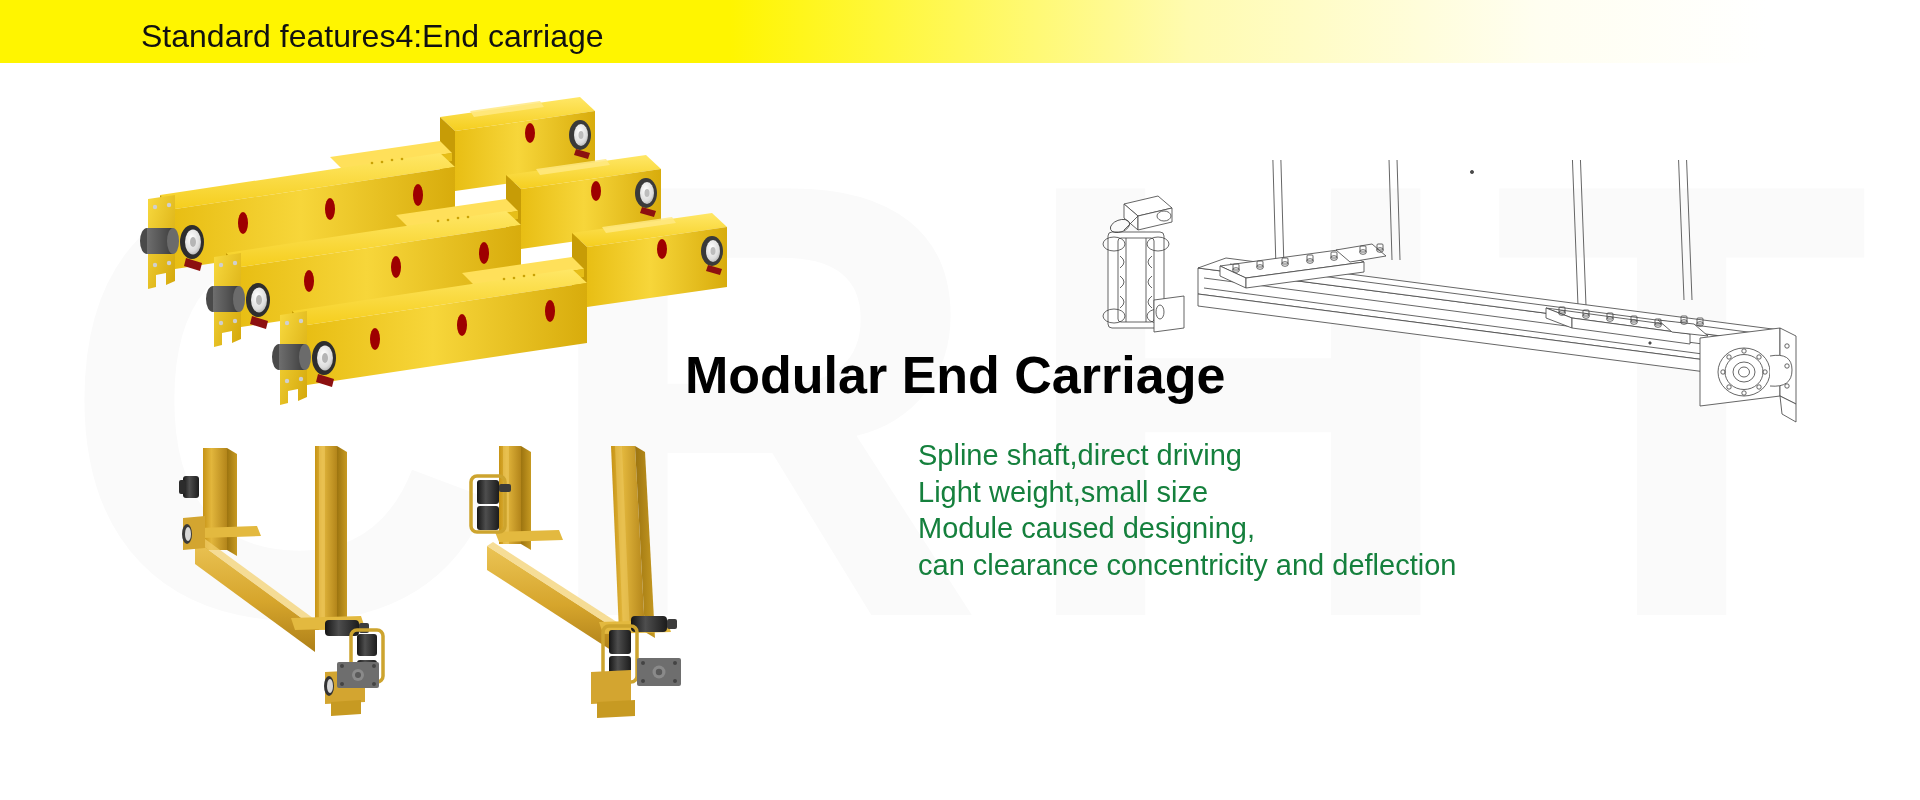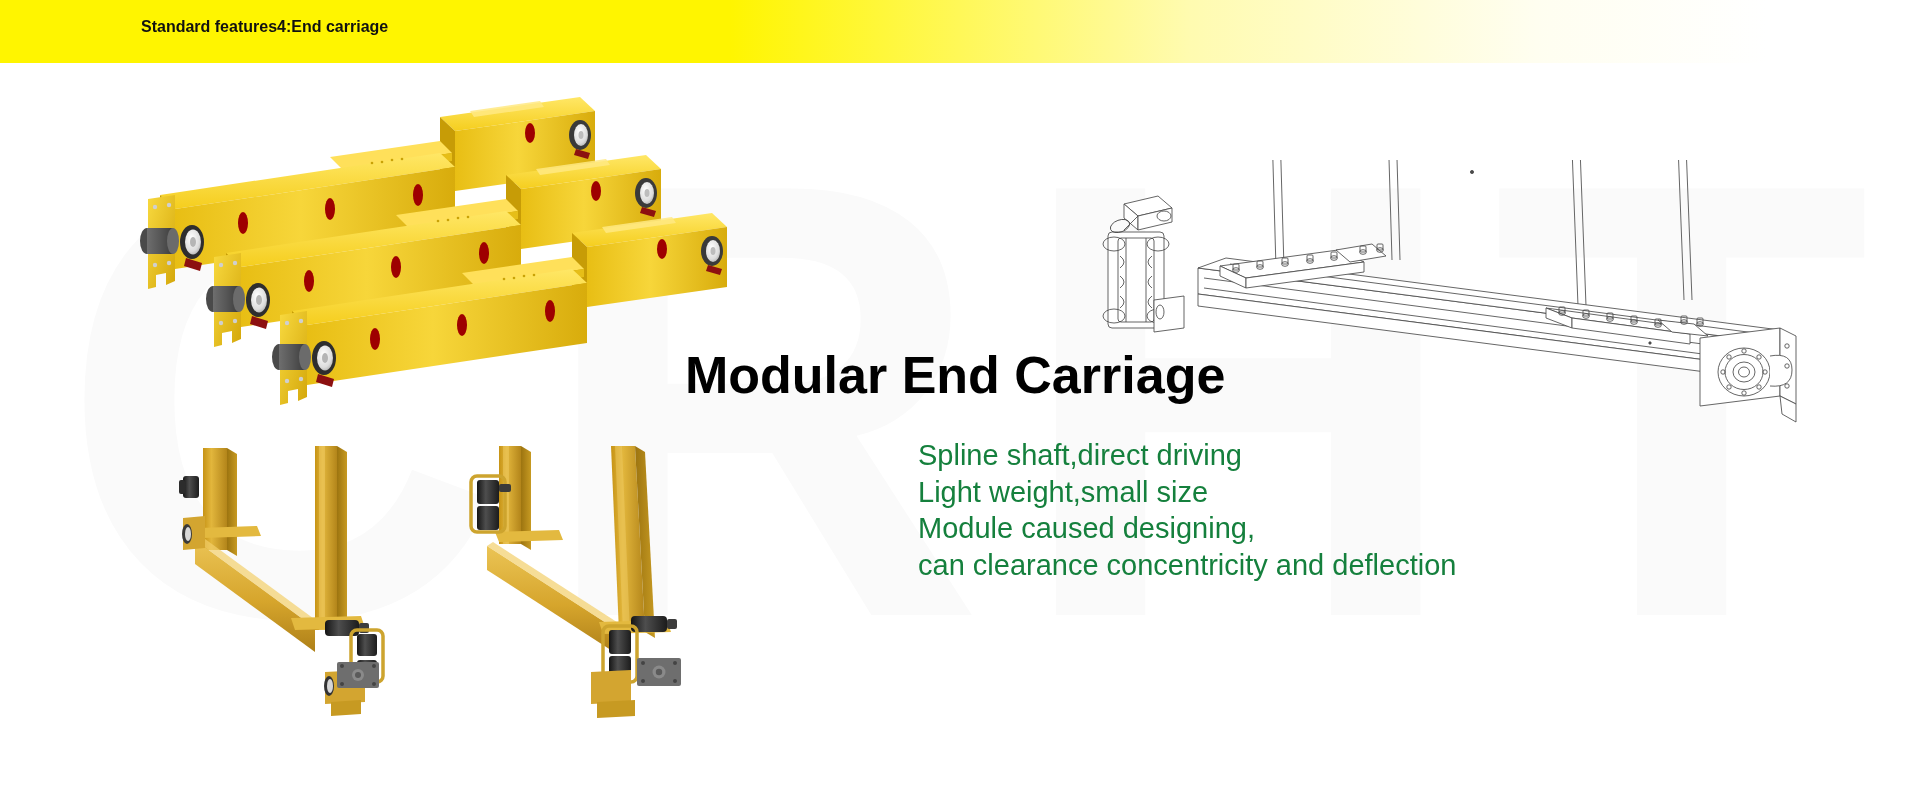--- a/index.html
+++ b/index.html
@@ -30,21 +30,21 @@
 
   
   #banner {
     position:absolute; top:0; left:0;
     width:1920px; height:63px;
     background:linear-gradient(to right,#FFF500 0%,#FFF500 38%,#fffbb0 62%,#fffef0 80%,#ffffff 92%);
     z-index:20;
   }
   #banner-title {
     position:absolute; left:141px; top:18px;
-    font-size:16px; color:#111; font-weight:700;
+    font-size:32px; color:#111; font-weight:400;
     white-space:nowrap;
     text-align:center;
   }
 
   
   #stage { position:absolute; inset:0; z-index:10; }
 
   
   #heading {
     position:absolute; left:685px; top:345px;

